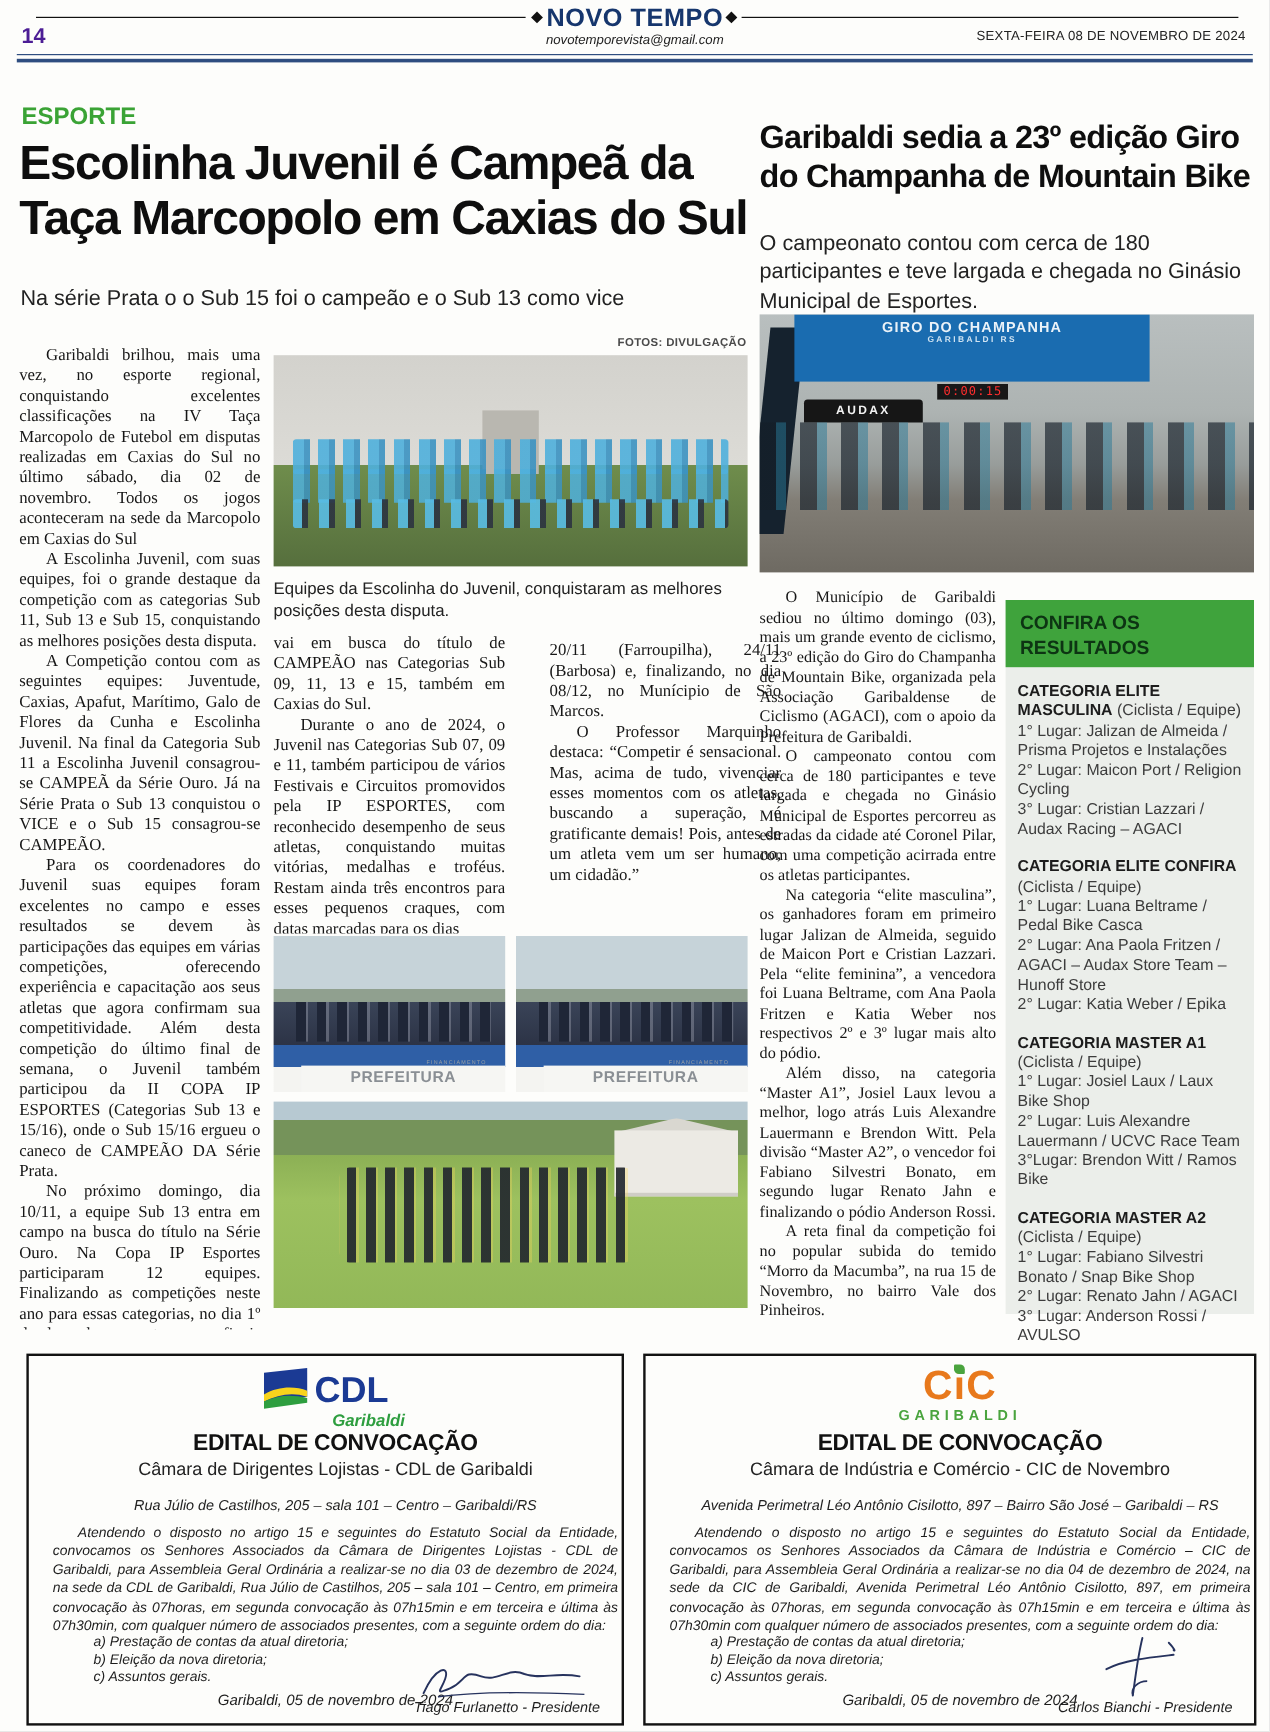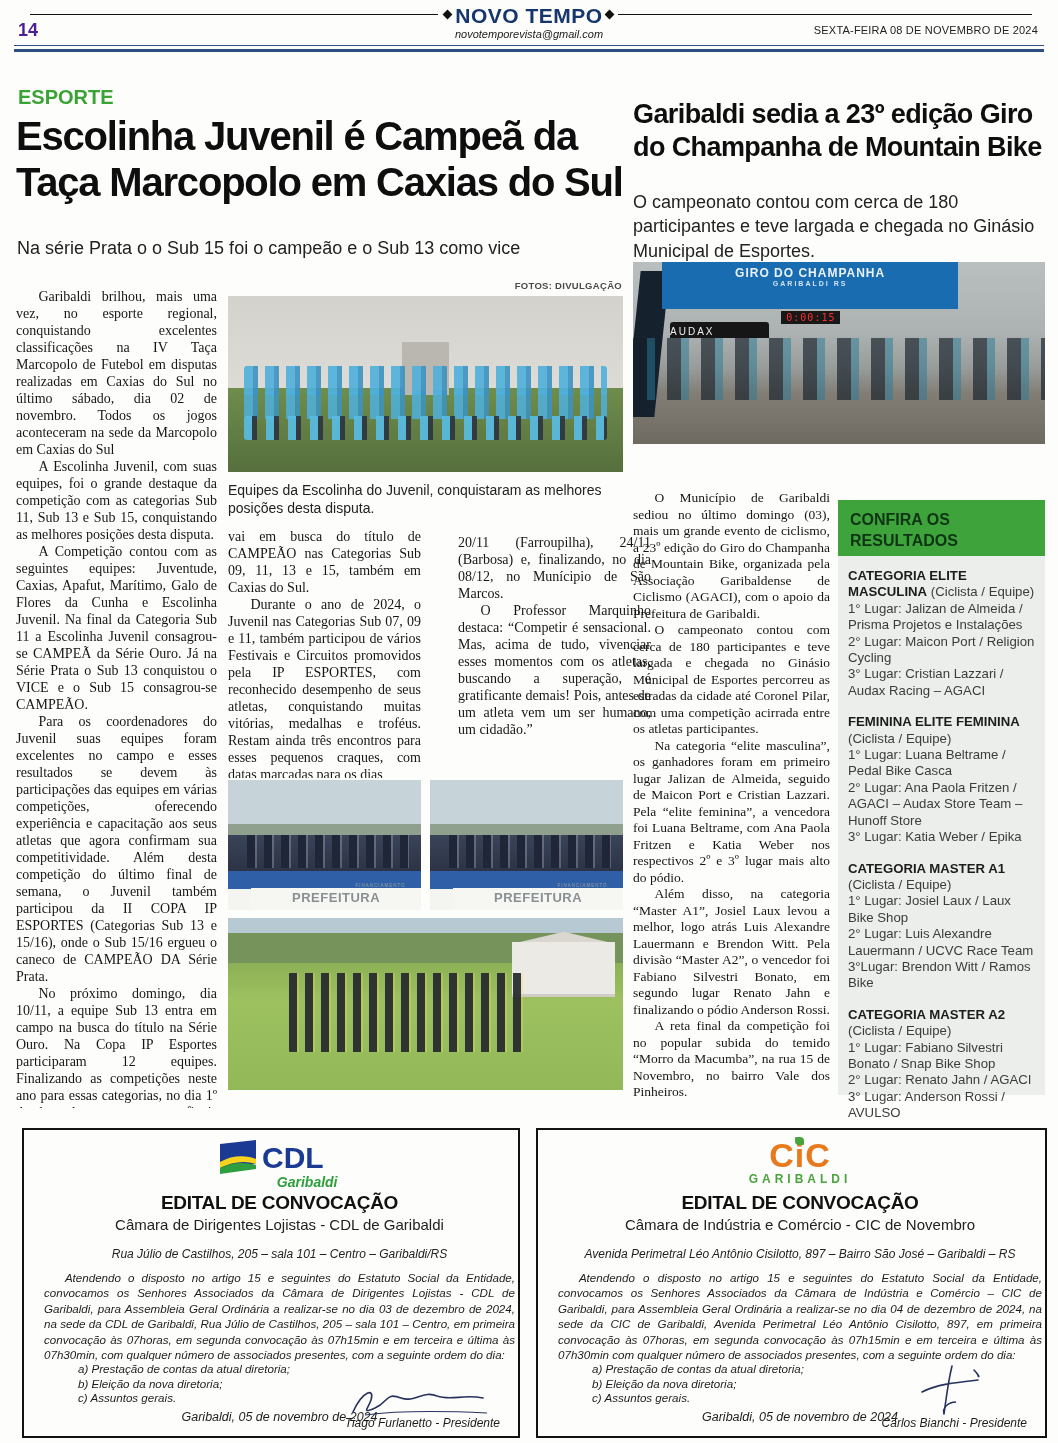--- a/index.html
+++ b/index.html
@@ -47,30 +47,30 @@
   .photo{position:absolute;overflow:hidden;}
   #photo-team{left:228px;top:296px;width:395px;height:176px;
      background:linear-gradient(180deg,#d3d2cd 0%,#dcdbd6 52%,#6f8d4c 52%,#566f3d 100%);}
   #photo-team .door{position:absolute;left:44%;top:26%;width:12%;height:30%;background:#b9b7b0;}
   #photo-team .row1,#photo-team .row2,#photo-team .row3{position:absolute;left:4%;right:4%;height:16%;
      background:repeating-linear-gradient(90deg,#4fb0dc 0 9px,#3c93c2 9px 14px,rgba(0,0,0,0) 14px 21px);
      border-radius:3px;opacity:.9;}
   #photo-team .row1{top:40%;} #photo-team .row2{top:54%;opacity:.85;} #photo-team .row3{top:68%;height:14%;
      background:repeating-linear-gradient(90deg,#58bce4 0 8px,#2c3340 8px 13px,rgba(0,0,0,0) 13px 22px);}
 
-  #photo-bike{left:633px;top:262px;width:412px;height:182px;
+  #photo-bike{left:633px;top:262px;width:412px;height:215px;
      background:linear-gradient(180deg,#b9bfbf 0%,#adb3b2 38%,#989d9b 58%,#827e76 72%,#6e6a62 100%);}
   #photo-bike .arch{position:absolute;left:7%;top:0;width:72%;height:26%;background:#1a6cb0;
      color:#eaf2f8;text-align:center;font-weight:bold;}
   #photo-bike .arch .t1{font-size:12px;letter-spacing:1px;padding-top:4px;}
   #photo-bike .arch .t2{font-size:7px;letter-spacing:2px;color:#cfe3f2;}
   #photo-bike .timer{position:absolute;left:36%;top:27%;background:#181818;color:#ff2d2d;
      font-family:"DejaVu Sans Mono",monospace;font-size:10px;padding:1px 5px;letter-spacing:1px;}
   #photo-bike .audax{position:absolute;left:9%;top:33%;width:24%;height:9%;background:#161616;color:#f2f2f2;
-     font-size:10px;font-weight:normal;text-align:left;line-height:19px;letter-spacing:2px;border-radius:3px 3px 0 0;}
+     font-size:10px;font-weight:bold;text-align:center;line-height:19px;letter-spacing:2px;border-radius:3px 3px 0 0;}
   #photo-bike .riders{position:absolute;left:0;right:0;top:42%;height:34%;
      background:repeating-linear-gradient(90deg,rgba(20,30,40,.65) 0 14px,rgba(40,120,150,.5) 14px 22px,rgba(0,0,0,0) 22px 34px);}
   #photo-bike .flagL{position:absolute;left:0;top:5%;width:7%;height:80%;background:#15222e;transform:skewX(-6deg);}
 
   .podium{background:linear-gradient(180deg,#c6d3d9 0%,#c6d3d9 34%,#90a08f 34%,#90a08f 42%,#3a4458 42%,#2c3346 70%,#2f5fa6 70%,#2f5fa6 84%,#f4f4f1 84%,#f4f4f1 100%);}
   #photo-podium-a{left:228px;top:780px;width:193px;height:130px;}
   #photo-podium-b{left:430px;top:780px;width:193px;height:130px;}
   .podium .medals{position:absolute;left:6%;right:6%;top:42%;height:26%;
      background:repeating-linear-gradient(90deg,rgba(0,0,0,0) 0 7px,#1f2637 7px 15px,rgba(230,230,240,.25) 15px 17px);}
   .podium .banner{position:absolute;left:12%;right:0;bottom:0;height:17%;background:#f6f6f3;color:#8a8f94;
@@ -215,25 +215,25 @@
     <div class="rhead">CONFIRA OS RESULTADOS</div>
     <div class="rbody">
       <div class="res-section">
         <div><span class="res-title">CATEGORIA ELITE MASCULINA</span>
         <span class="res-sub">(Ciclista / Equipe)</span></div>
         <div class="res-line">1° Lugar: Jalizan de Almeida / Prisma Projetos e Instalações</div>
         <div class="res-line">2° Lugar: Maicon Port / Religion Cycling</div>
         <div class="res-line">3° Lugar: Cristian Lazzari / Audax Racing – AGACI</div>
       </div>
       <div class="res-section">
-        <div><span class="res-title">FEMININA ELITE FEMININA</span>
+        <div><span class="res-title">CATEGORIA ELITE CONFIRA</span>
         <span class="res-sub">(Ciclista / Equipe)</span></div>
         <div class="res-line">1° Lugar: Luana Beltrame / Pedal Bike Casca</div>
         <div class="res-line">2° Lugar: Ana Paola Fritzen / AGACI – Audax Store Team – Hunoff Store</div>
-        <div class="res-line">3° Lugar: Katia Weber / Epika</div>
+        <div class="res-line">2° Lugar: Katia Weber / Epika</div>
       </div>
       <div class="res-section">
         <div><span class="res-title">CATEGORIA MASTER A1</span>
         <span class="res-sub">(Ciclista / Equipe)</span></div>
         <div class="res-line">1° Lugar: Josiel Laux / Laux Bike Shop</div>
         <div class="res-line">2° Lugar: Luis Alexandre Lauermann / UCVC Race Team</div>
         <div class="res-line">3°Lugar: Brendon Witt / Ramos Bike</div>
       </div>
       <div class="res-section">
         <div><span class="res-title">CATEGORIA MASTER A2</span>

